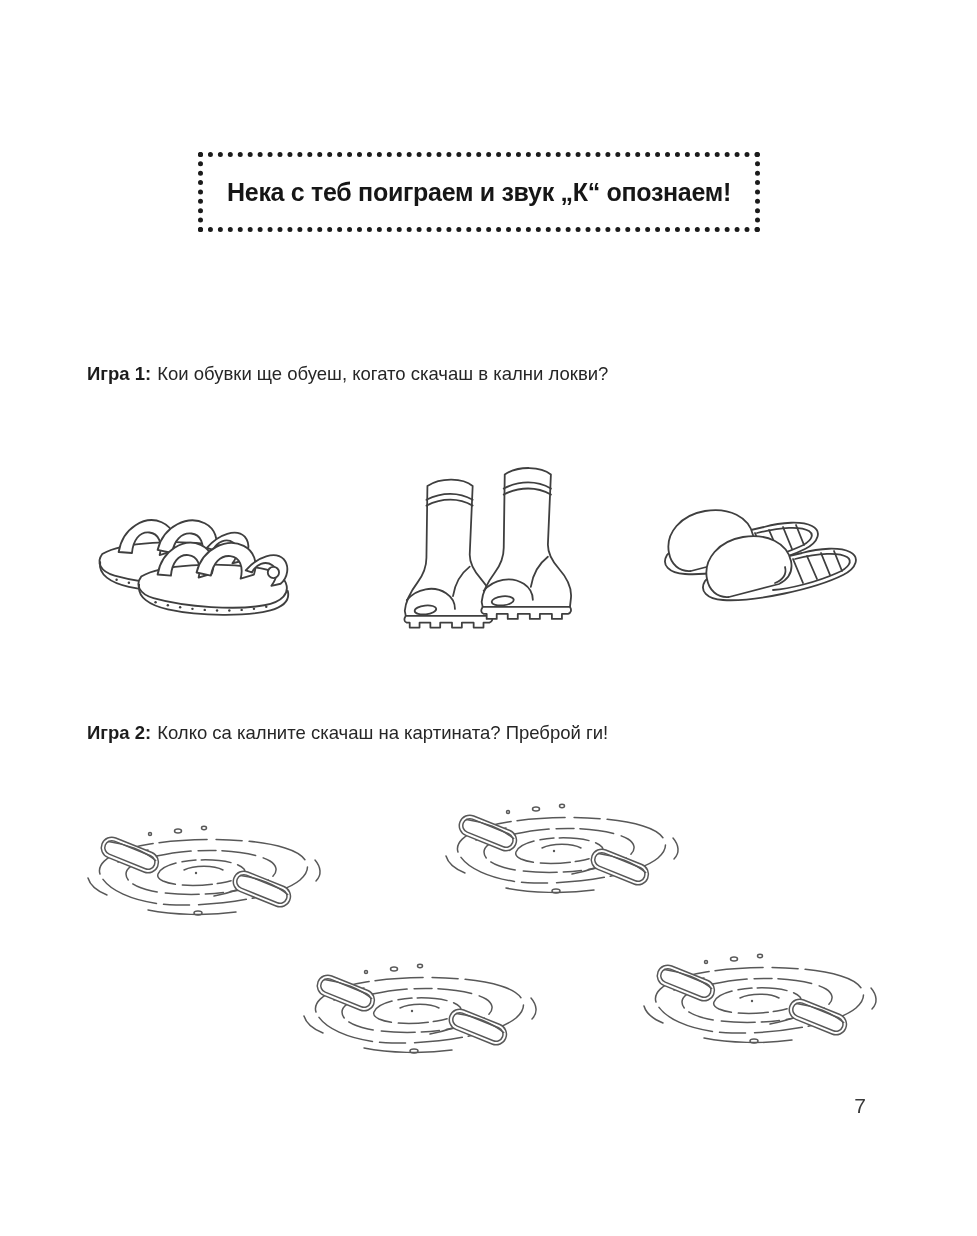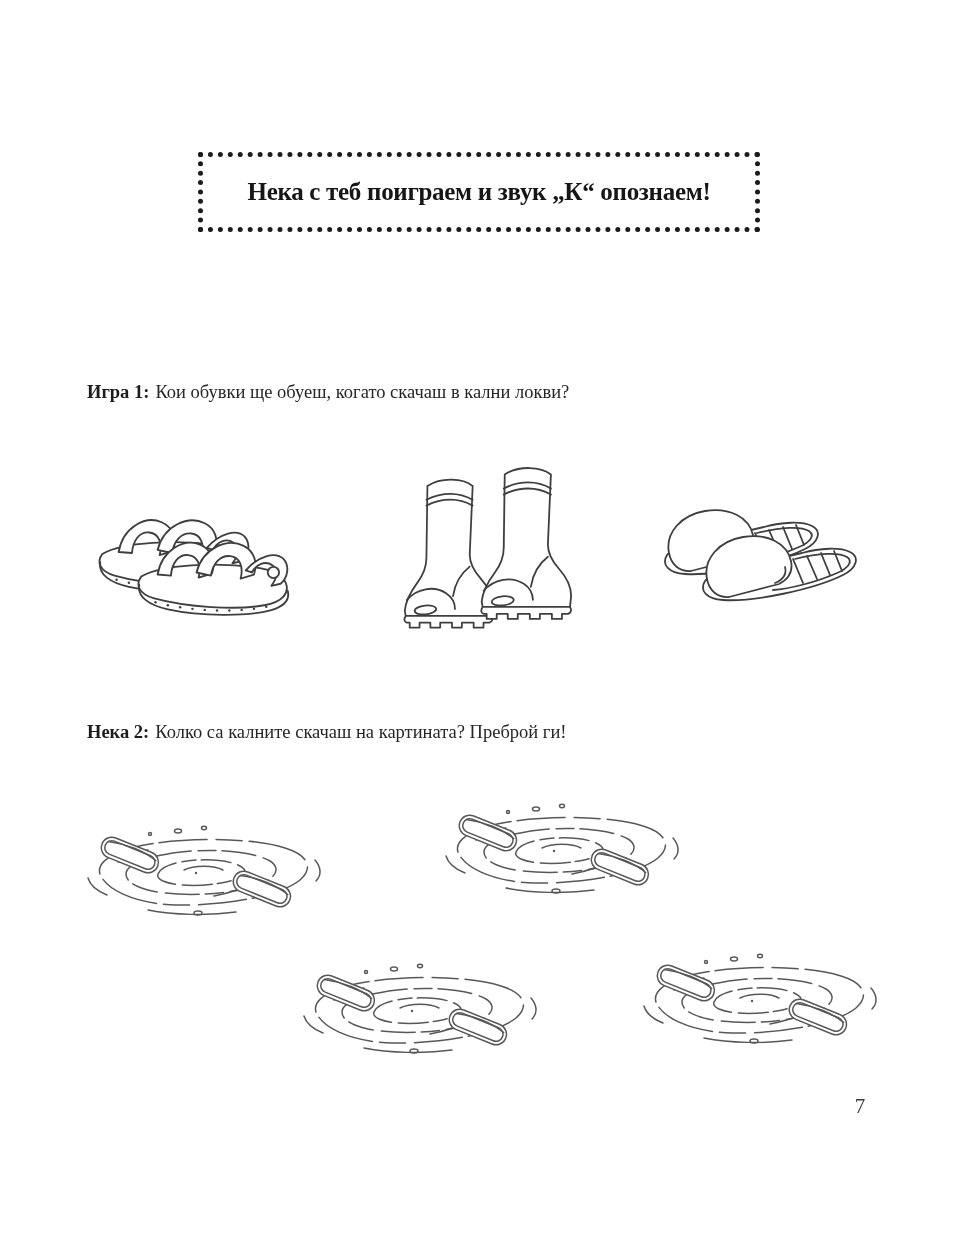--- a/index.html
+++ b/index.html
@@ -1,40 +1,40 @@
 <!DOCTYPE html>
 <html><head>
 <meta charset="utf-8">
 <style>
   html,body{margin:0;padding:0;background:#e9e9e9;}
   .page{
     position:relative;
     width:977px;height:1236px;
     margin:0 auto;
     background:#ffffff;
-    font-family:Liberation Serif, serif;
+    font-family:Liberation Sans, sans-serif;
     color:#222222;
     overflow:hidden;
   }
   .title-box{
     position:absolute;left:198px;top:152px;
     width:552px;height:70px;
     border:5px dotted #1b1b1b;
     display:flex;align-items:center;justify-content:center;
   }
   .title-box .title-text{
     font-size:25px;font-weight:bold;color:#161616;
     letter-spacing:-0.3px;white-space:nowrap;
   }
   .game-line{
     position:absolute;left:87px;
     font-size:18.5px;color:#262626;white-space:nowrap;
   }
   .game-line .game-label{font-weight:bold;color:#1c1c1c;margin-right:6px;}
-  #game1{top:363px;}
+  #game1{top:344px;}
   #game2{top:703px;}
   .fig{position:absolute;}
   #fig-sandals{left:92px;top:490px;}
   #fig-boots{left:392px;top:455px;}
   #fig-slippers{left:655px;top:488px;}
   #puddle1{left:78px;top:818px;}
   #puddle2{left:436px;top:796px;}
   #puddle3{left:294px;top:956px;}
   #puddle4{left:634px;top:946px;}
   .page-number{
@@ -140,21 +140,21 @@
     <use href="#boot-shape" transform="translate(6,16)"></use>
     <use href="#boot-shape" transform="translate(84,4) scale(1.02)"></use>
   </svg>
 
   <svg class="fig art" id="fig-slippers" width="210" height="120" viewBox="0 0 210 118">
     <use href="#slipper-shape" transform="translate(4,0)"></use>
     <use href="#slipper-shape" transform="translate(42,26)"></use>
   </svg>
 
   <p class="game-line" id="game2">
-    <span class="game-label">Нека 2:</span><span>Колко са калните скачаш на картината? Преброй ги!</span>
+    <span class="game-label">Игра 2:</span><span>Колко са калните скачаш на картината? Преброй ги!</span>
   </p>
 
   <svg class="fig puddle-art" id="puddle1" width="248" height="102" viewBox="0 0 248 102">
     <use href="#puddle-shape"></use>
   </svg>
   <svg class="fig puddle-art" id="puddle2" width="248" height="102" viewBox="0 0 248 102">
     <use href="#puddle-shape"></use>
   </svg>
   <svg class="fig puddle-art" id="puddle3" width="248" height="102" viewBox="0 0 248 102">
     <use href="#puddle-shape"></use>

